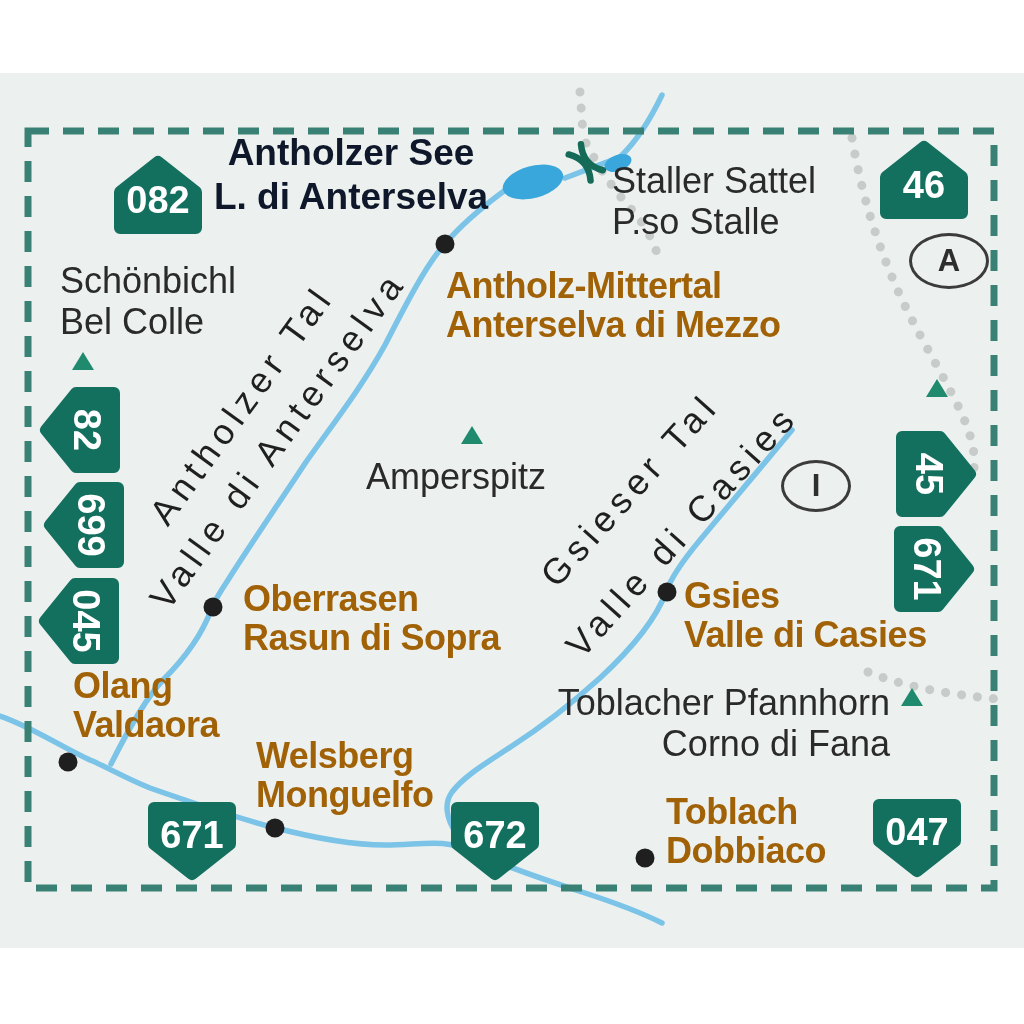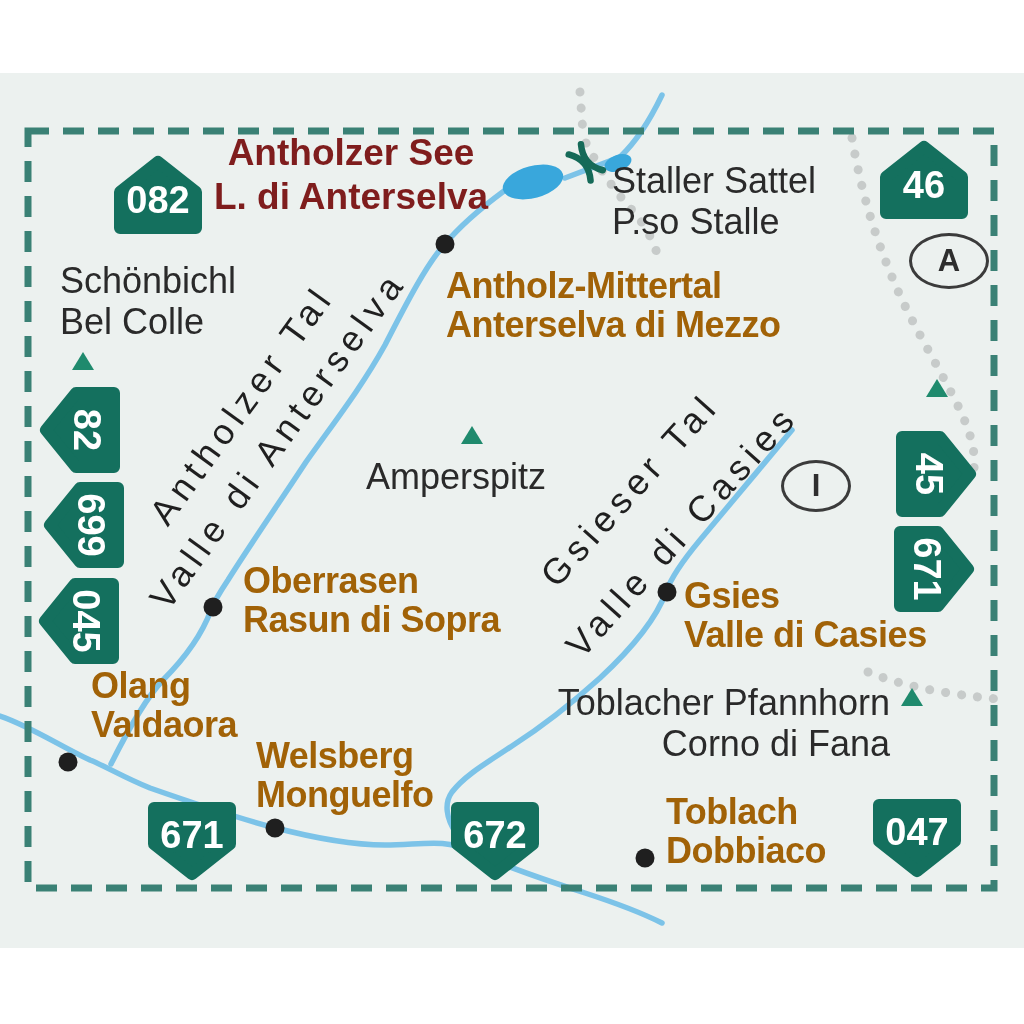--- a/index.html
+++ b/index.html
@@ -4,21 +4,21 @@
 <style>
   html,body{margin:0;padding:0;background:#ffffff;}
   #stage{position:relative;width:1024px;height:1024px;overflow:hidden;background:#ffffff;
          font-family:"Liberation Sans", sans-serif;}
   #map-bg{position:absolute;left:0;top:73px;width:1024px;height:875px;background:#ecf1ef;}
   #art{position:absolute;left:0;top:0;width:1024px;height:1024px;pointer-events:none;}
 
   .lbl{position:absolute;white-space:nowrap;}
   .town{font-weight:700;font-size:36px;line-height:1.09;color:#a16207;letter-spacing:-0.5px;}
   .peak{font-weight:500;font-size:36px;line-height:1.14;color:#2a2a2a;}
-  .lake-lbl{left:200px;top:131px;width:302px;text-align:center;color:#7f1d1d;
+  .lake-lbl{left:200px;top:131px;width:302px;text-align:center;color:#0f172a;
             font-weight:600;font-size:37px;line-height:1.18;}
   .valley span{position:absolute;white-space:nowrap;font-size:36px;font-weight:500;
                letter-spacing:6px;color:#1f1f1f;}
   .right-align{text-align:right;}
 
   .oval{position:absolute;display:flex;align-items:center;justify-content:center;
         border:3px solid #3b3b3b;border-radius:50%;font-size:31px;font-weight:600;color:#2e2e2e;}
 
   .badge{position:absolute;}
   .badge svg{display:block;}
@@ -177,31 +177,31 @@
 
   <div class="lbl peak" style="left:366px;top:456px">
     <div>Amperspitz</div>
   </div>
 
   <div class="valley">
     <span style="left:630px;top:490px;transform:translate(-50%,-50%) rotate(-48deg)">Gsieser Tal</span>
     <span style="left:682px;top:531px;transform:translate(-50%,-50%) rotate(-48deg)">Valle di Casies</span>
   </div>
 
-  <div class="lbl town" style="left:243px;top:561px">
+  <div class="lbl town" style="left:243px;top:579px">
     <div>Oberrasen</div>
     <div>Rasun di Sopra</div>
   </div>
 
   <div class="lbl town" style="left:684px;top:576px">
     <div>Gsies</div>
     <div>Valle di Casies</div>
   </div>
 
-  <div class="lbl town" style="left:91px;top:666px">
+  <div class="lbl town" style="left:73px;top:666px">
     <div>Olang</div>
     <div>Valdaora</div>
   </div>
 
   <div class="lbl peak right-align" style="left:500px;top:682px;width:390px">
     <div>Toblacher Pfannhorn</div>
     <div>Corno di Fana</div>
   </div>
 
   <div class="lbl town" style="left:256px;top:736px">

